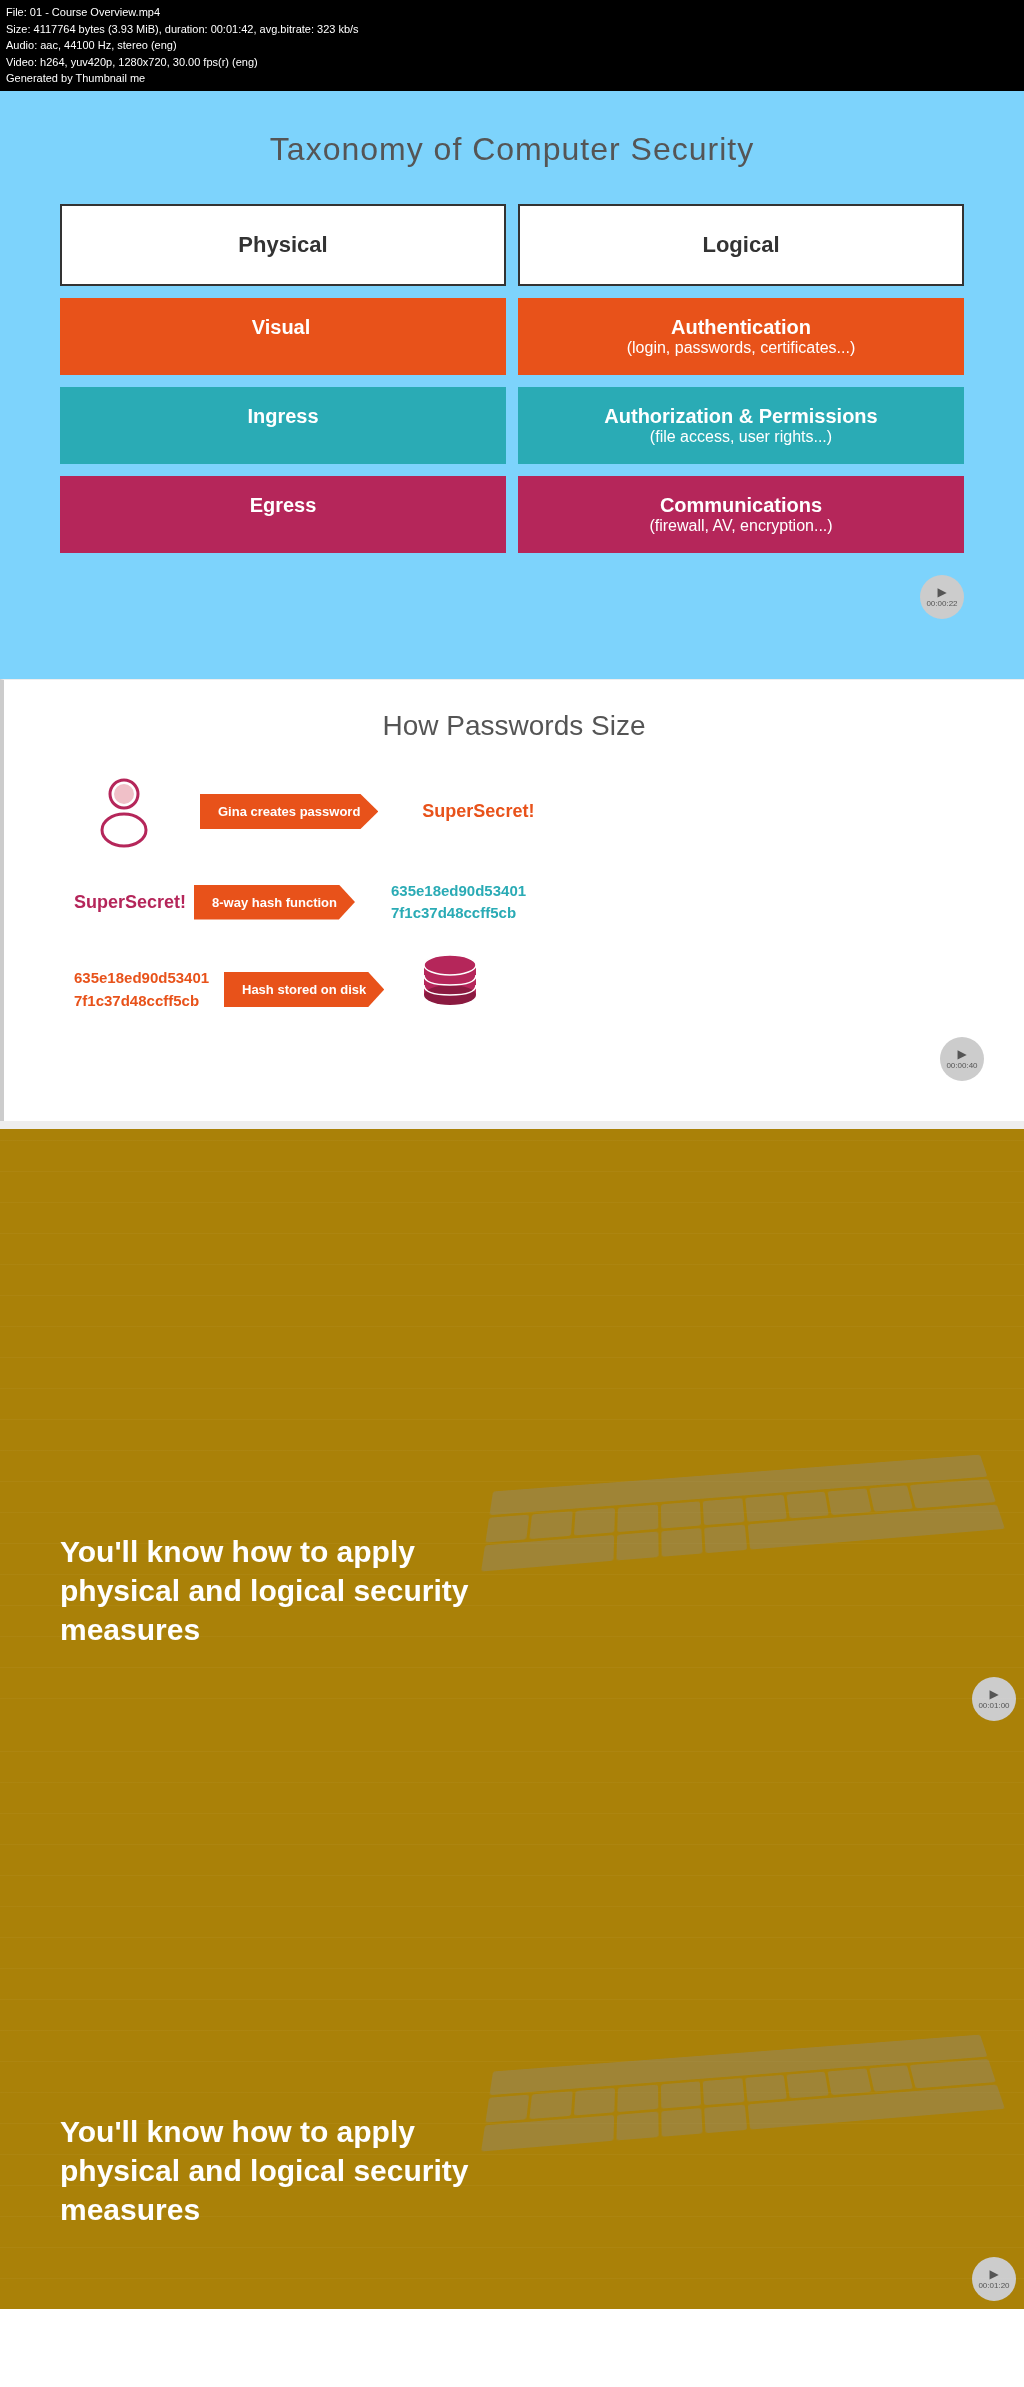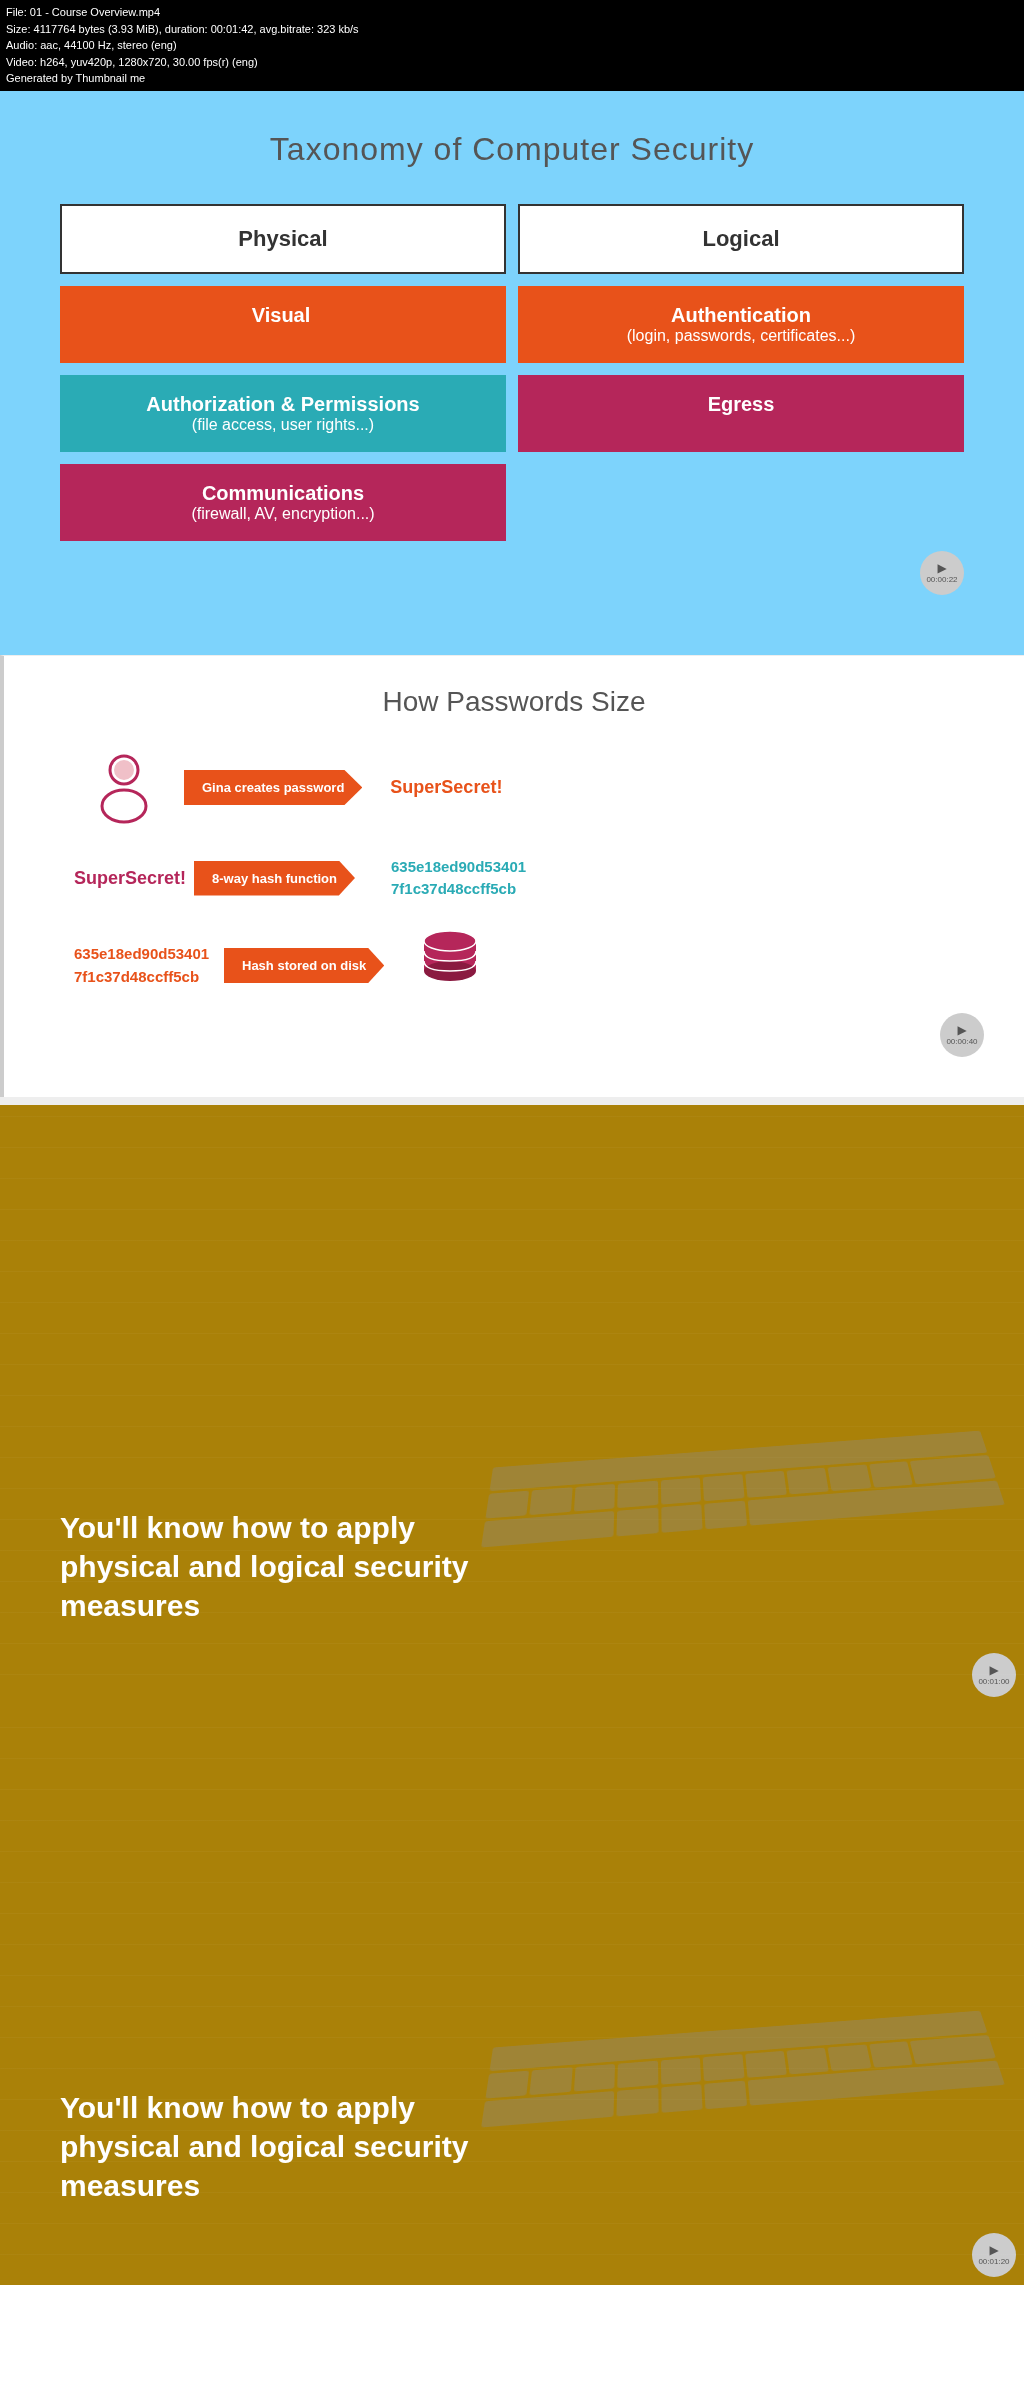--- a/index.html
+++ b/index.html
@@ -35,21 +35,21 @@
       display: grid;
       grid-template-columns: 1fr 1fr;
       gap: 12px;
     }
     .taxonomy-header {
       background: #fff;
       border: 2px solid #333;
       text-align: center;
       font-size: 22px;
       font-weight: 600;
-      padding: 20px;
+      padding: 26px;
       color: #333;
     }
     .taxonomy-btn {
       text-align: center;
       padding: 18px 12px;
       font-size: 20px;
       font-weight: 600;
       color: #fff;
       border-radius: 0;
     }
@@ -263,20 +263,23 @@
     <div class="taxonomy-header">Logical</div>
 
     <div class="taxonomy-btn btn-visual">
       <span>Visual</span>
     </div>
     <div class="taxonomy-btn btn-auth">
       <span class="main-label">Authentication</span>
       <span class="sub-label">(login, passwords, certificates...)</span>
     </div>
 
+    <div class="taxonomy-btn btn-ingress">
+      <span>Ingress</span>
+    </div>
     <div class="taxonomy-btn btn-authz">
       <span class="main-label">Authorization &amp; Permissions</span>
       <span class="sub-label">(file access, user rights...)</span>
     </div>
 
     <div class="taxonomy-btn btn-egress">
       <span>Egress</span>
     </div>
     <div class="taxonomy-btn btn-comms">
       <span class="main-label">Communications</span>
@@ -309,21 +312,21 @@
 
     <div class="pw-row">
       <div class="pw-avatar">
 
         <svg class="avatar-svg" viewBox="0 0 80 80" xmlns="http://www.w3.org/2000/svg">
           <circle cx="40" cy="22" r="14" fill="none" stroke="#b5265a" stroke-width="3"></circle>
           <ellipse cx="40" cy="58" rx="22" ry="16" fill="none" stroke="#b5265a" stroke-width="3"></ellipse>
           <circle cx="40" cy="22" r="10" fill="#f0c0c8"></circle>
         </svg>
       </div>
-      <div style="flex:1; display:flex; align-items:center; gap:8px;">
+      <div style="flex:1; display:flex; align-items:center; gap:24px;margin-left:16px;">
         <div class="arrow-btn">
           <span>Gina creates password</span>
         </div>
         <div class="pw-result">SuperSecret!</div>
       </div>
     </div>
 
     <div class="pw-row" style="padding-left:10px;">
       <div class="pw-label">SuperSecret!</div>
       <div style="flex:1; display:flex; align-items:center; gap:16px;">

